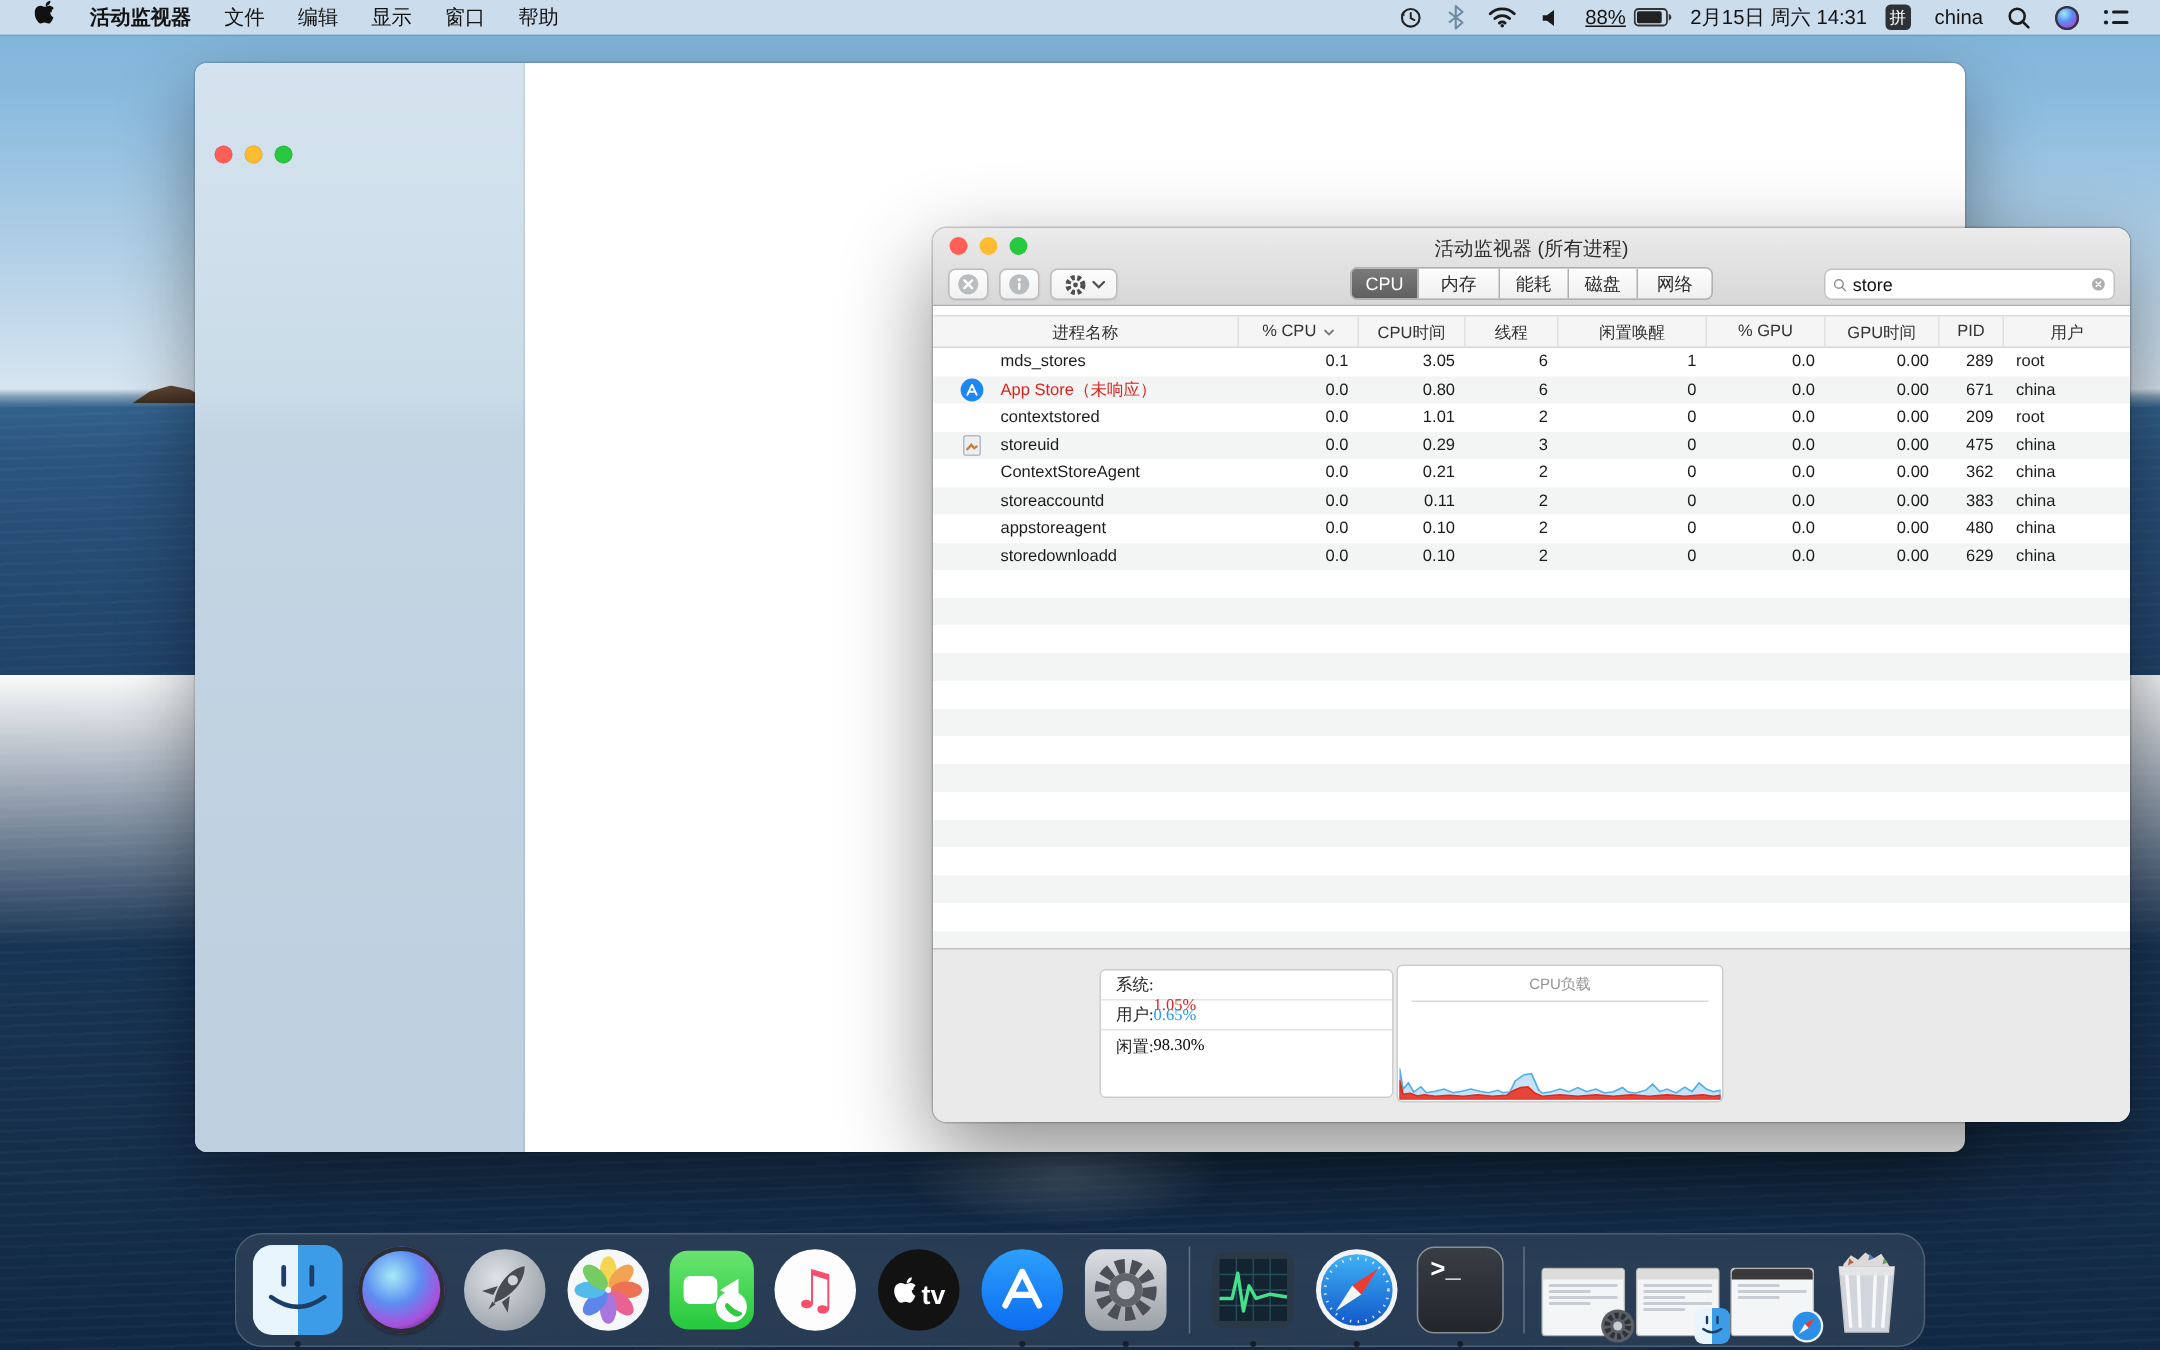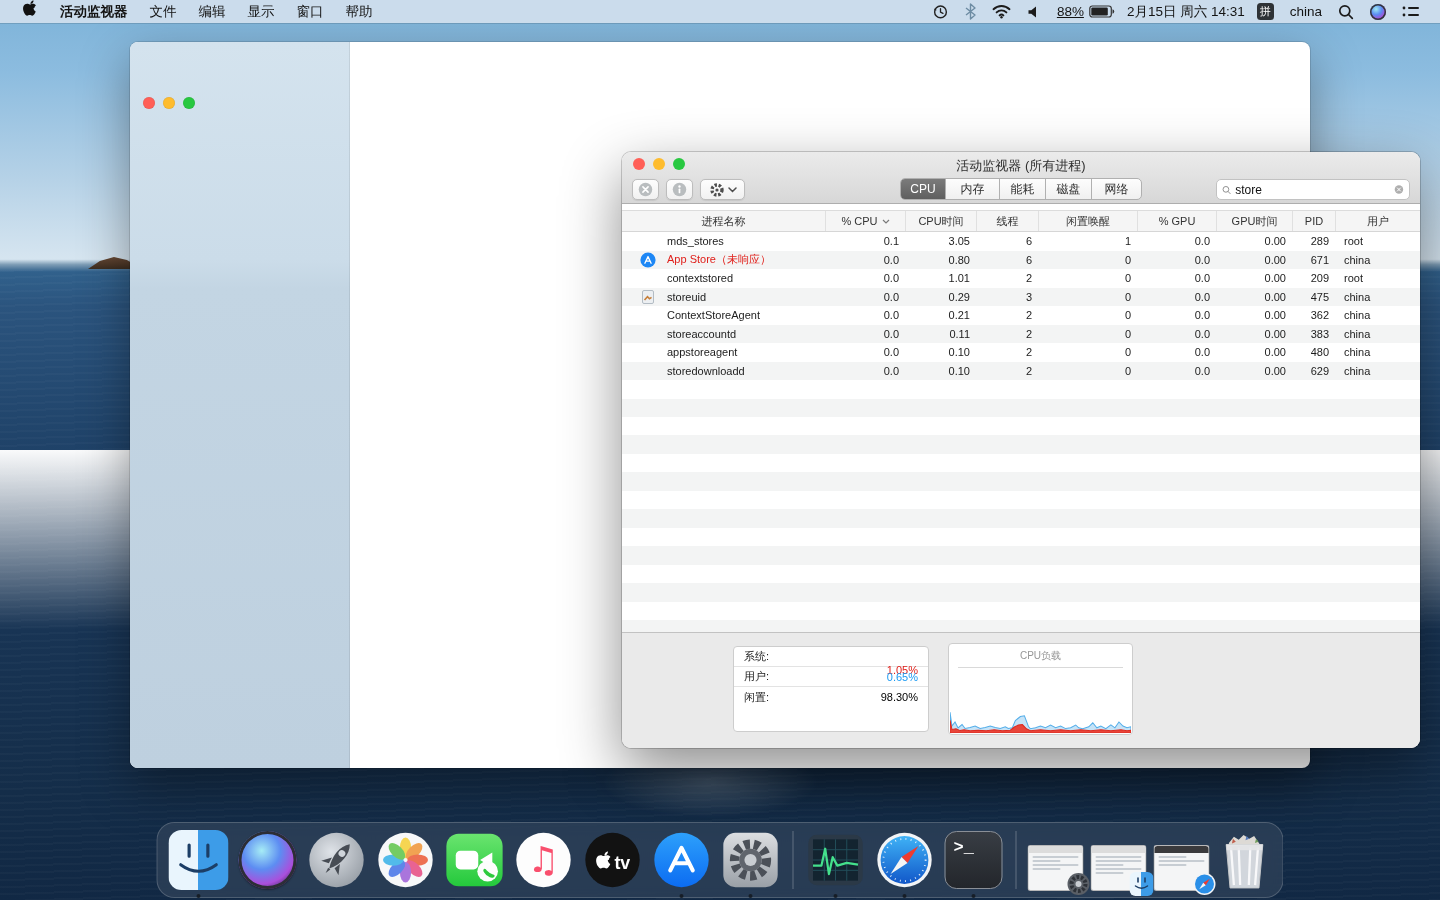--- a/index.html
+++ b/index.html
@@ -87,24 +87,24 @@
   .cell.num { text-align:right; padding-right:6px; }
   .cell.user { text-align:left; padding-left:9px; }
   .stripes { height:252px;
     background:repeating-linear-gradient(180deg,#ffffff 0px,#ffffff 18.5px,#f3f4f4 18.5px,#f3f4f4 37px); }
 
   
   .am-footer { position:absolute; left:0; bottom:0; width:100%; height:116px; background:#eaeaea;
     border-top:1px solid #c2c2c2; }
   .fbox { position:absolute; background:#fff; border:1px solid #cdcdcd; border-radius:4px; }
   .fbox.left  { left:111px; top:13px; width:196px; height:86px; }
-  .fbox.graph { left:326px; top:10px; width:185px; height:92px; }
+  .fbox.graph { left:309px; top:10px; width:218px; height:92px; }
   .fbox.right { left:492px; top:13px; width:196px; height:86px; }
-  .frow { display:flex; justify-content:space-between; align-items:center; height:20px; padding:0 10px;
-    font-size:11px; color:#222; }
+  .frow { display:flex; align-items:center; height:20px; padding:0 10px;
+    font-size:11px; color:#222;font-family:Liberation Serif, serif; }
   .frow.line { border-bottom:1px solid #e3e3e3; }
   .gtitle { text-align:center; font-size:10px; color:#969696; padding-top:5px; }
   .gline { height:1px; background:#d9d9d9; margin:4px 9px 0 9px; }
   .gplot { position:absolute; left:1px; right:1px; bottom:1px; height:26px; }
   .gplot svg { width:100%; height:100%; display:block; }
 
   
   .dock { position:absolute; left:50%; transform:translateX(-50%); bottom:2px; z-index:55;
     height:76px; padding:0 10px; border-radius:18px;
     background:rgba(66,82,102,0.45); border:1px solid rgba(255,255,255,0.18);

